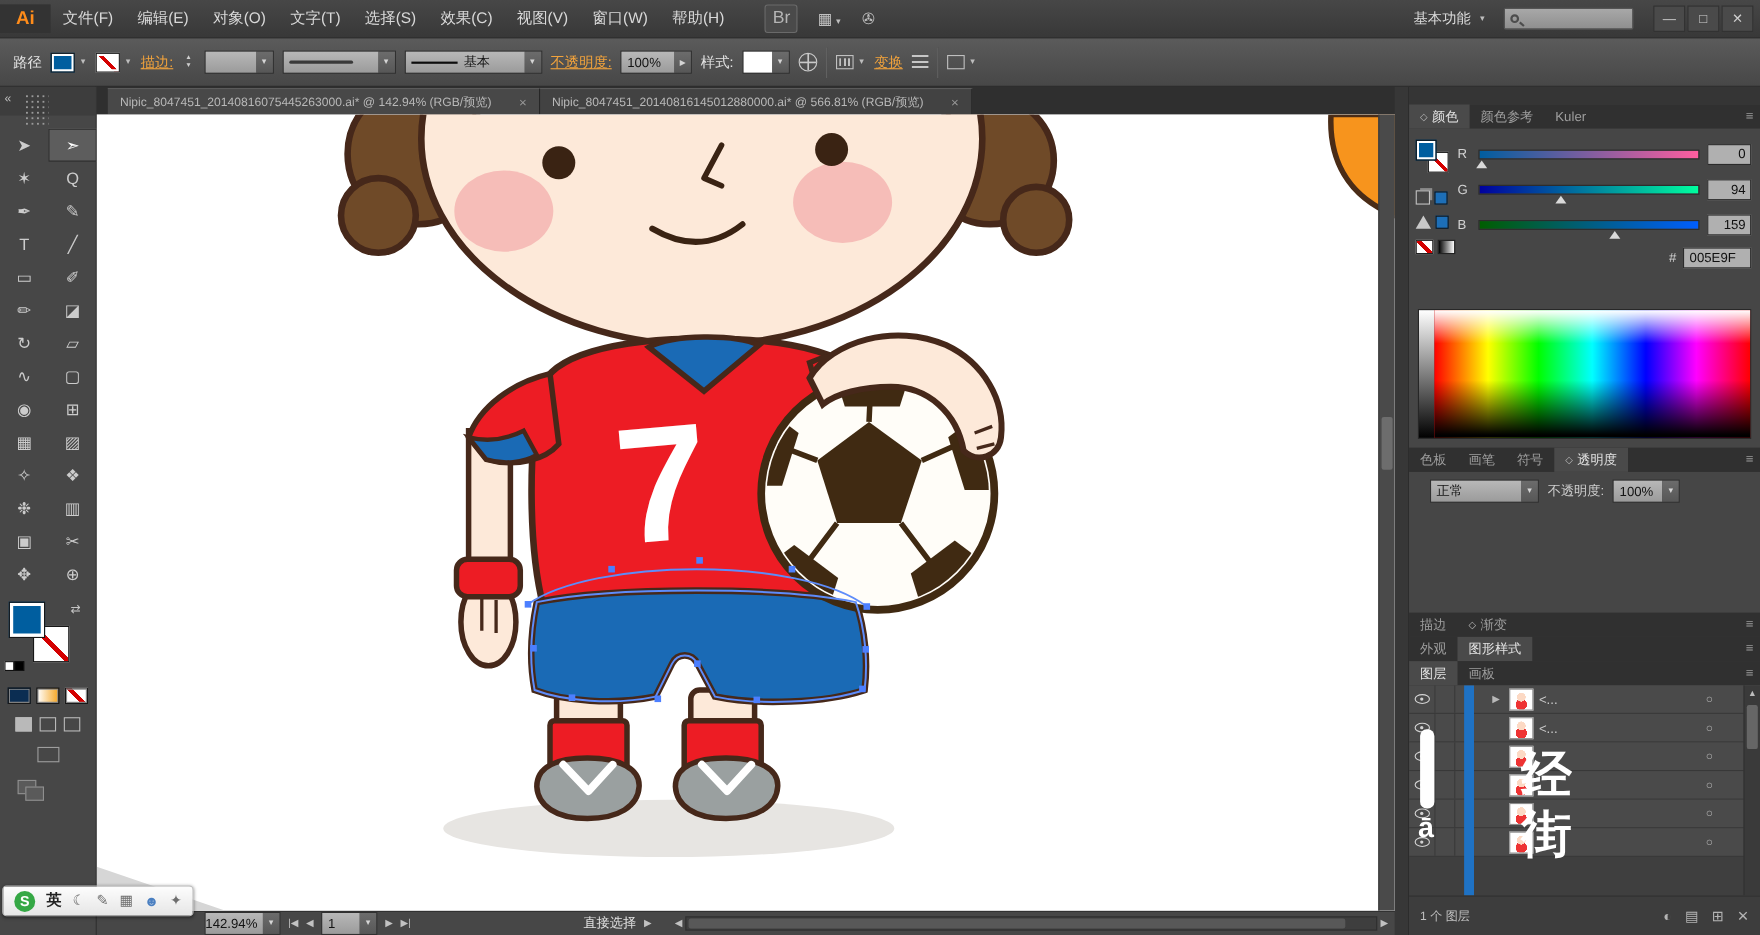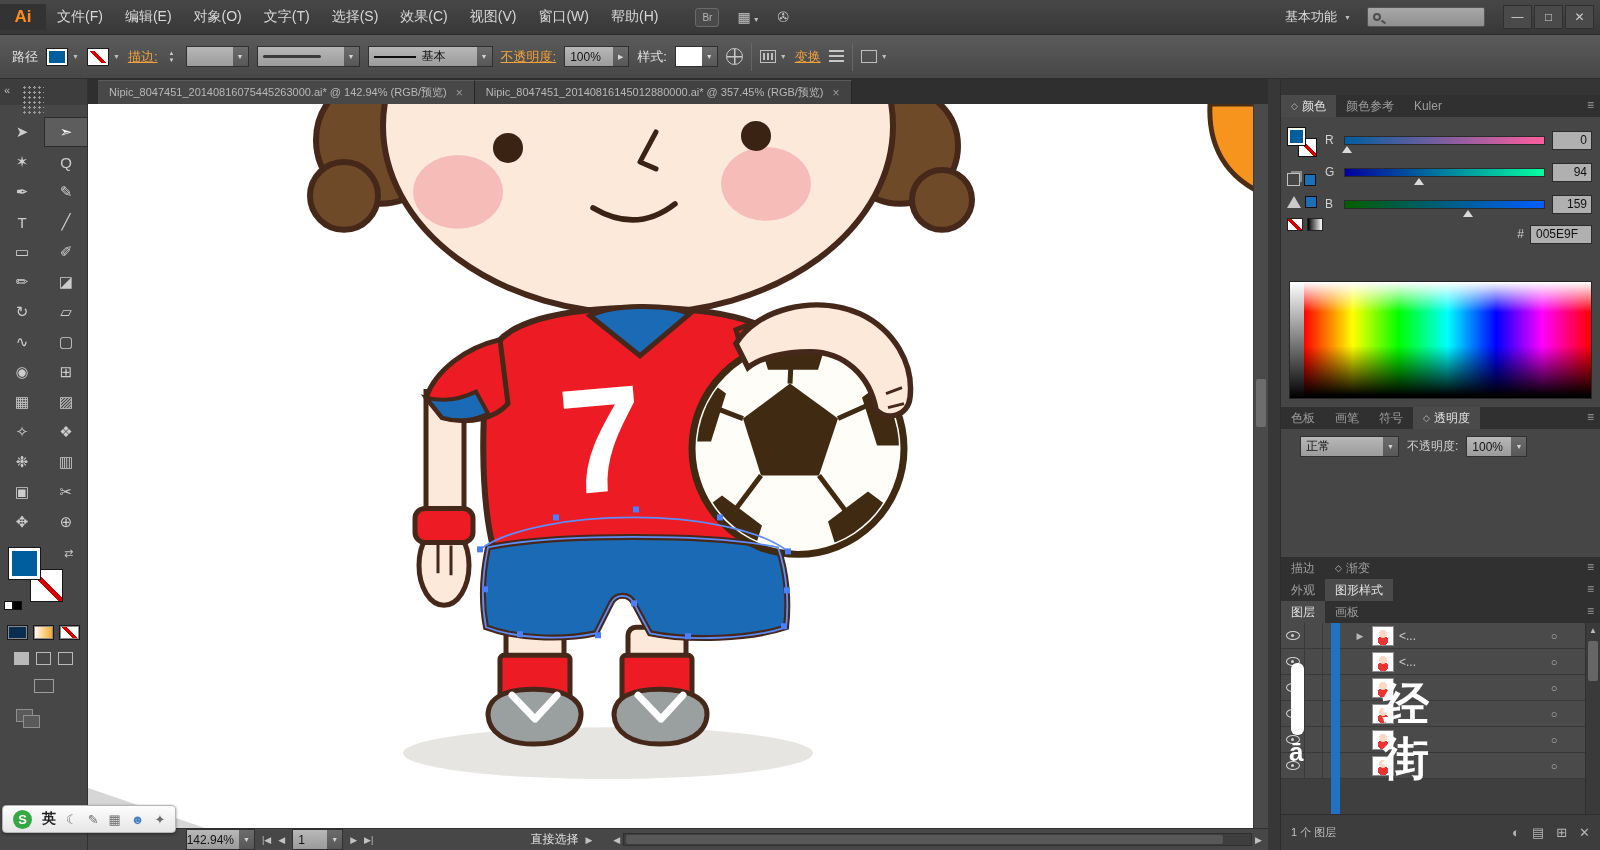--- a/index.html
+++ b/index.html
@@ -4,21 +4,21 @@
 <style>
 *{box-sizing:border-box;margin:0;padding:0;}
 html,body{width:1600px;height:850px;}
 body{position:relative;overflow:hidden;background:#3c3c3c;font-family:"Liberation Sans","DejaVu Sans",sans-serif;}
 
 
 #menubar{position:absolute;top:0;left:0;right:0;height:35px;background:linear-gradient(#474747,#383838);border-bottom:1px solid #2a2a2a;display:flex;align-items:center;color:#d8d8d8;font-size:14px;}
 .ai-logo{width:46px;height:26px;display:flex;align-items:center;justify-content:center;color:#ff8c1a;font-weight:bold;font-size:17px;background:#333;}
 .menu-item{padding:0 11px;height:35px;display:flex;align-items:center;cursor:default;}
 .mb-mid{display:flex;align-items:center;gap:18px;margin-left:26px;color:#bfbfbf;}
-.mb-br{padding:3px 6px;border:1px solid #6a6a6a;border-radius:3px;font-size:10px;color:#b5b5b5;background:#4a4a4a;}
+.mb-br{padding:3px 6px;border:1px solid #6a6a6a;border-radius:3px;font-size:16px;color:#b5b5b5;background:#4a4a4a;}
 .mb-ico{font-size:14px;color:#c0c0c0;}
 .tiny-arrow{font-size:7px;color:#bdbdbd;margin-left:2px;}
 .mb-right{margin-left:auto;display:flex;align-items:center;gap:16px;padding-right:6px;}
 .workspace{display:flex;align-items:center;gap:5px;font-size:13px;color:#dcdcdc;}
 .searchbox{width:118px;height:20px;background:linear-gradient(#a8a8a8,#8f8f8f);border:1px solid #555;border-radius:2px;display:flex;align-items:center;padding:0 5px;gap:4px;}
 .mag{width:8px;height:8px;border:2px solid #4d4d4d;border-radius:50%;position:relative;flex:0 0 auto;}
 .mag::after{content:"";position:absolute;left:6px;top:6px;width:5px;height:2px;background:#4d4d4d;transform:rotate(40deg);}
 .win-btns{display:flex;}
 .win-btn{width:29px;height:24px;display:flex;align-items:center;justify-content:center;color:#cfcfcf;font-size:12px;background:#4a4a4a;border:1px solid #303030;margin-left:2px;}
 
@@ -70,21 +70,21 @@
 .dmode{width:15px;height:13px;border:1px solid #b9b9b9;}
 .dmode.b{background:#b9b9b9;}
 .screenmode{margin:14px auto 0;width:20px;height:14px;border:1px solid #9e9e9e;}
 .collapsed-ico{margin:16px 0 0 16px;width:26px;height:20px;position:relative;}
 .collapsed-ico span{position:absolute;width:17px;height:13px;border:1px solid #8f8f8f;background:#5a5a5a;}
 .collapsed-ico span:last-child{left:7px;top:6px;}
 
 
 .center{flex:1;display:flex;flex-direction:column;min-width:0;}
 #tabbar{height:25px;background:#2f2f2f;display:flex;align-items:flex-end;padding-left:10px;}
-.doc-tab{height:24px;display:flex;align-items:center;gap:9px;padding:0 11px;font-size:11px;color:#b8b8b8;background:#484848;border-right:1px solid #262626;border-top:1px solid #5a5a5a;white-space:nowrap;}
+.doc-tab{height:24px;display:flex;align-items:center;gap:25px;padding:0 11px;font-size:11px;color:#b8b8b8;background:#484848;border-right:1px solid #262626;border-top:1px solid #5a5a5a;white-space:nowrap;}
 .doc-tab.second{background:#424242;}
 .doc-tab .x{color:#9a9a9a;font-size:12px;}
 .canvas-wrap{flex:1;position:relative;background:#ffffff;overflow:hidden;}
 #art{position:absolute;inset:0;width:100%;height:100%;}
 .vscroll{position:absolute;top:0;right:0;bottom:0;width:15px;background:#4a4a4a;border-left:1px solid #393939;}
 .vthumb{position:absolute;left:2px;right:2px;top:38%;height:48px;background:#6d6d6d;border-radius:2px;}
 
 
 #statusbar{height:22px;background:#474747;border-top:1px solid #2f2f2f;display:flex;align-items:center;font-size:11px;color:#c8c8c8;gap:7px;padding:0 6px 0 98px;}
 .nav-btn{color:#c2c2c2;font-size:9px;}
@@ -334,21 +334,21 @@
       </div>
   </div>
 
   <div class="center">
     <div id="tabbar">
       <div class="doc-tab">
         <span>Nipic_8047451_20140816075445263000.ai* @ 142.94% (RGB/预览)</span>
         <span class="x">×</span>
       </div>
       <div class="doc-tab second">
-        <span>Nipic_8047451_20140816145012880000.ai* @ 357.45% (RGB/预览)</span>
+        <span>Nipic_8047451_20140816145012880000.ai* @ 566.81% (RGB/预览)</span>
         <span class="x">×</span>
       </div>
     </div>
 
     <div class="canvas-wrap">
       <svg id="art" viewBox="0 0 1180 725" preserveAspectRatio="none">
         <defs>
           <clipPath id="ballclip">
               <circle cx="710" cy="345" r="101"></circle>
             </clipPath>

